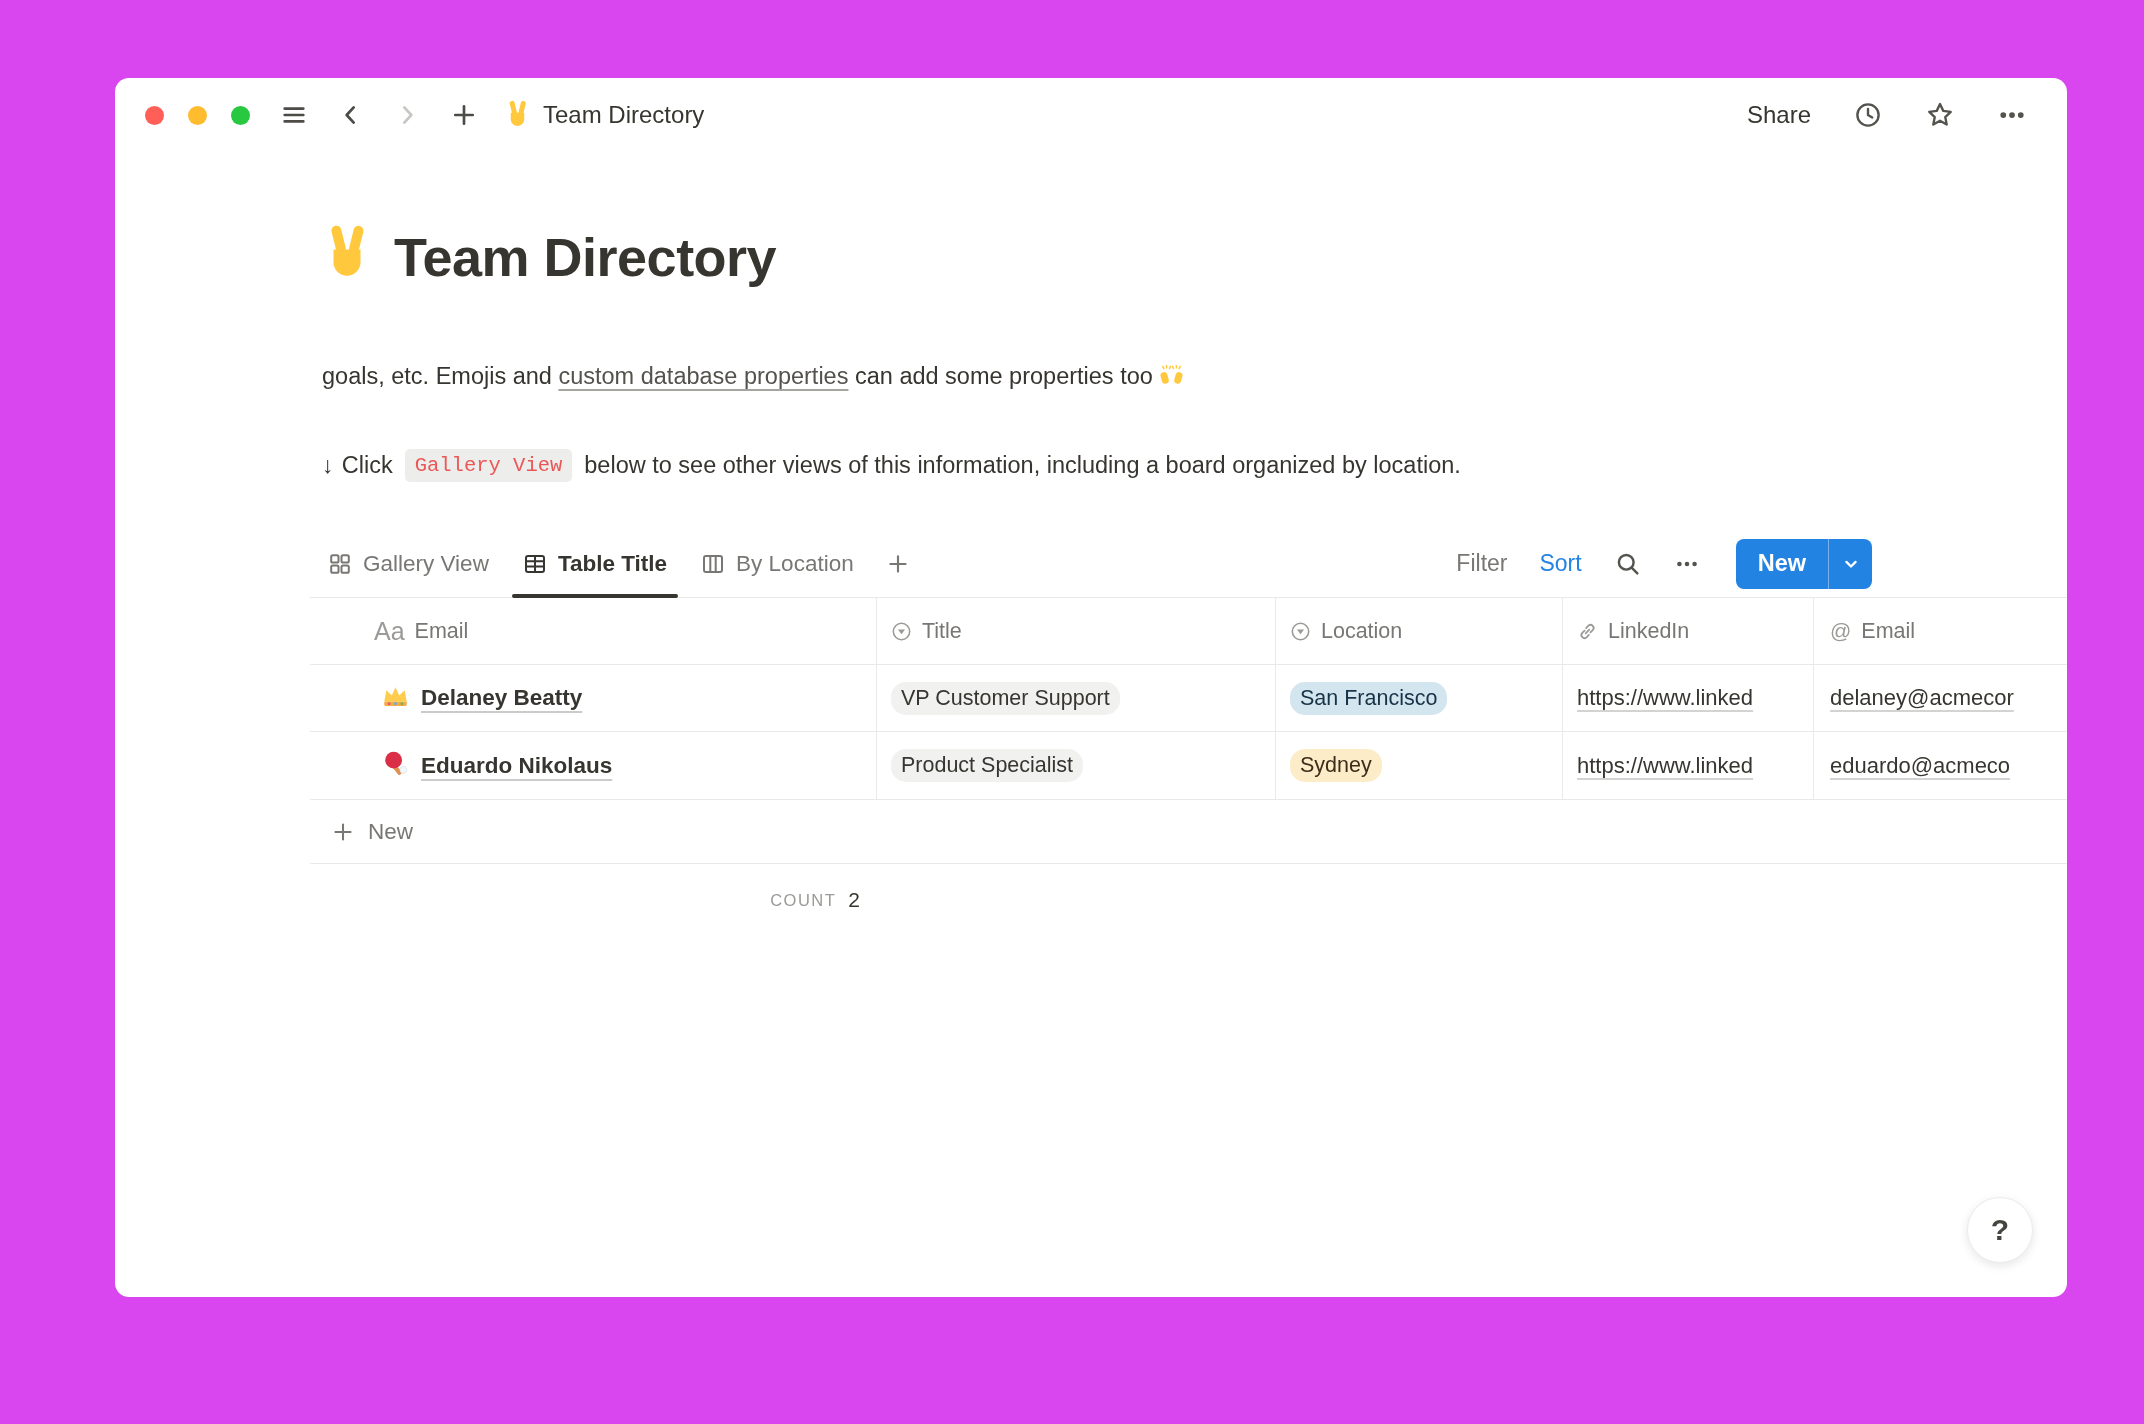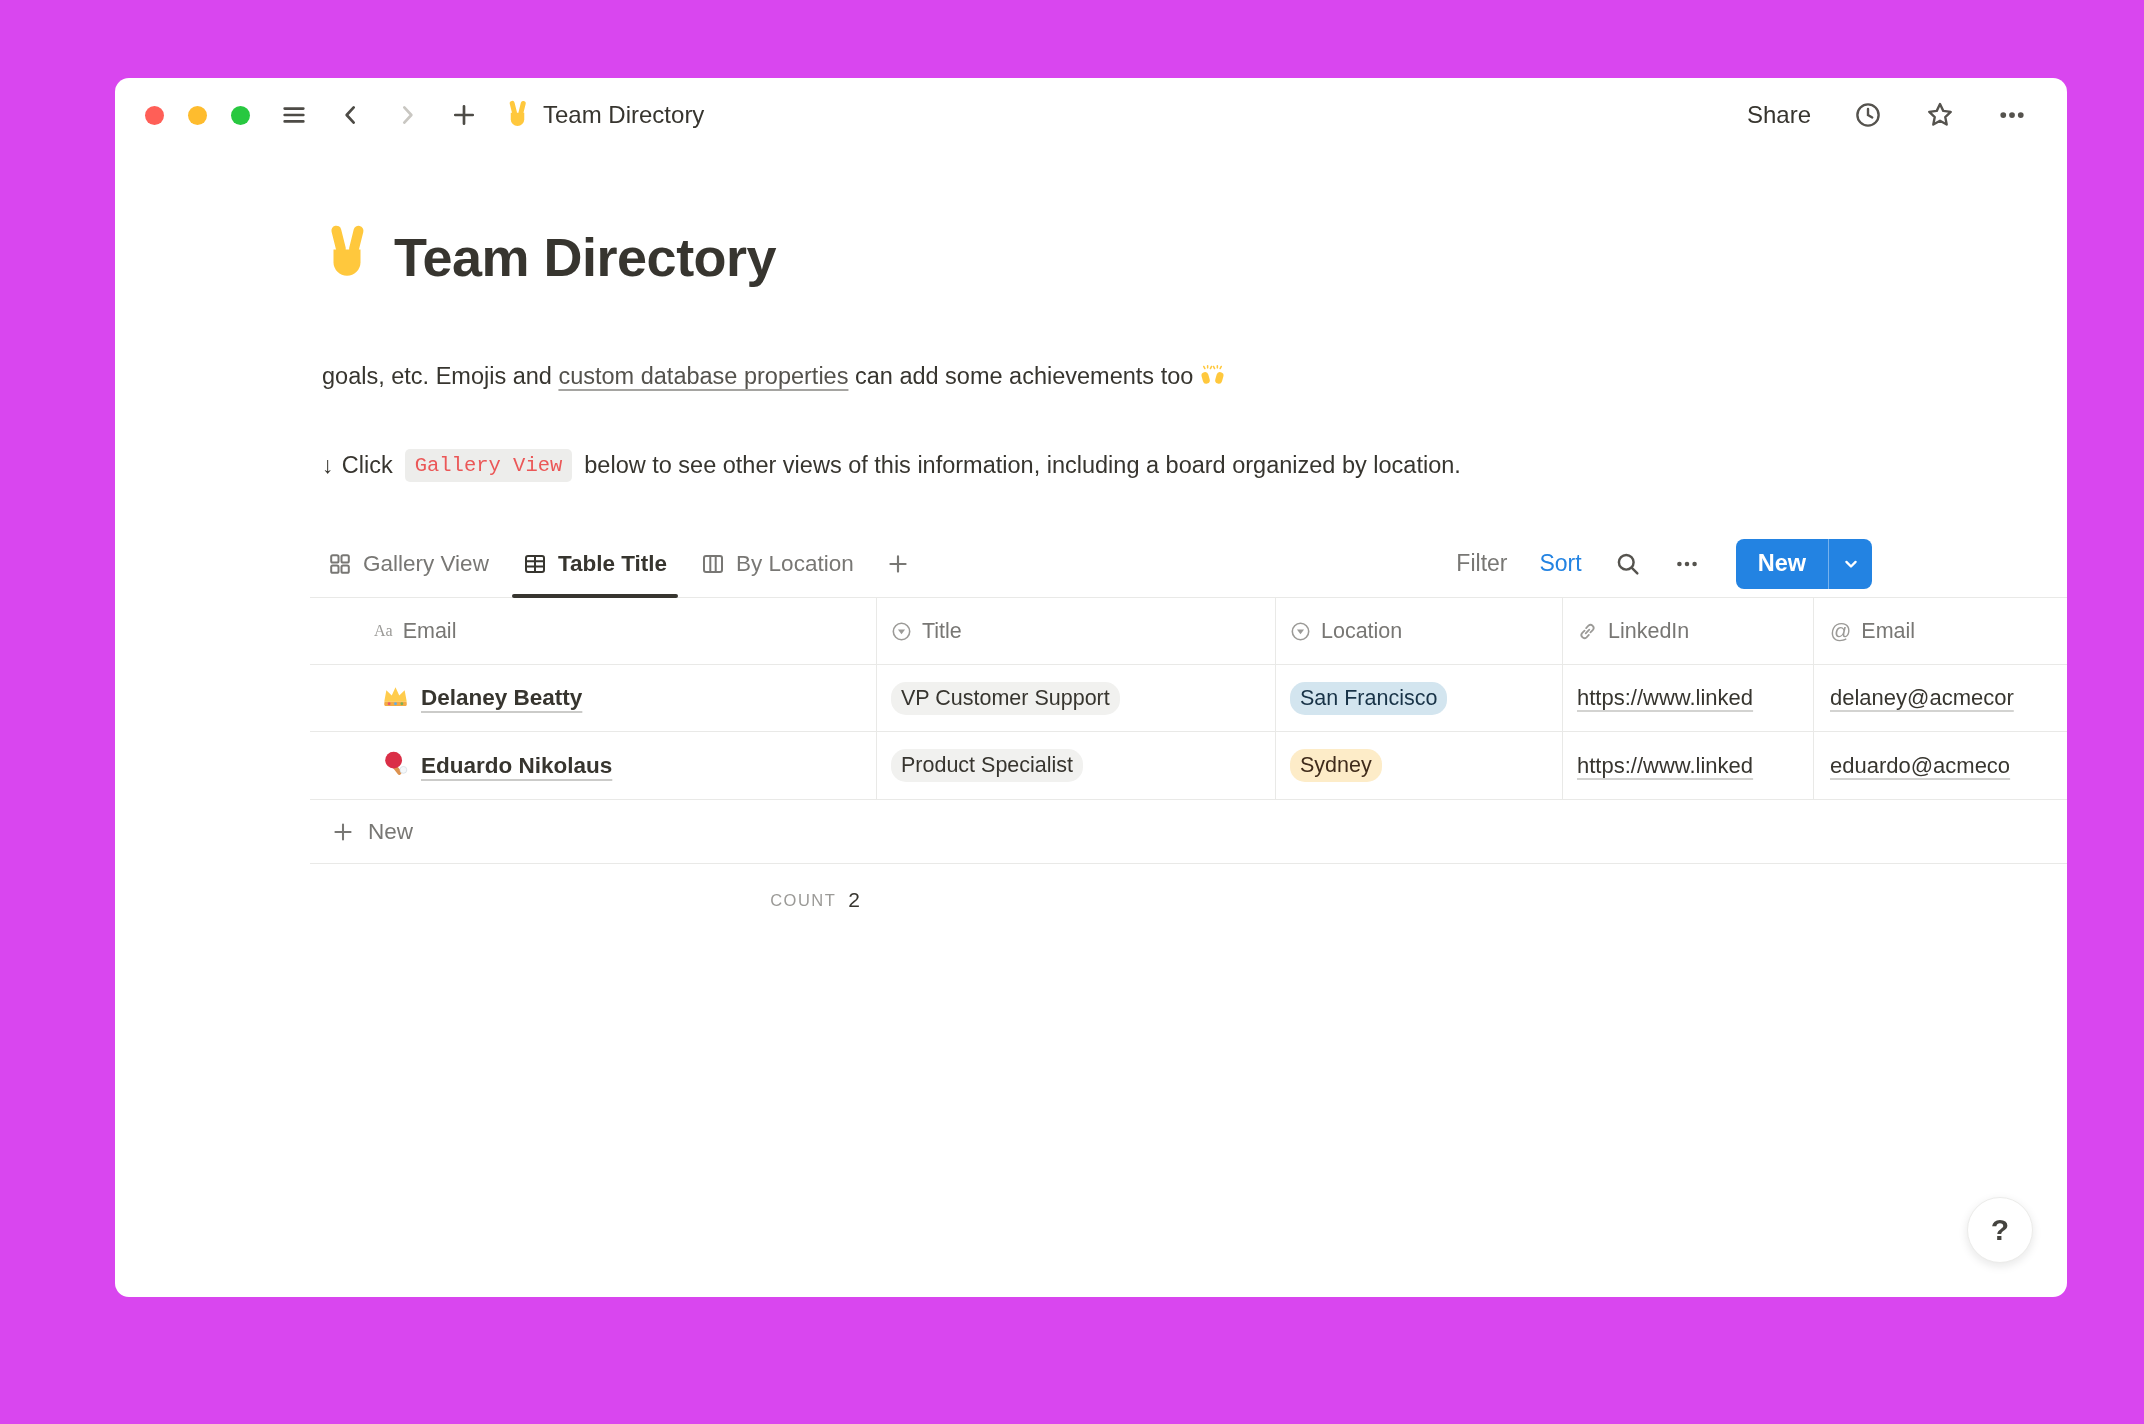--- a/index.html
+++ b/index.html
@@ -53,21 +53,21 @@
   .t-row { display:flex; border-bottom:1px solid #e9e9e7; align-items:stretch; }
   .t-header { height:67px; color:#787774; }
   .t-cell { display:flex; align-items:center; gap:10px; padding-left:14px; overflow:hidden; }
   .c-name { width:567px; padding-left:64px; border-right:1px solid #e9e9e7; }
   .c-title { width:399px; border-right:1px solid #e9e9e7; }
   .c-loc { width:287px; border-right:1px solid #e9e9e7; }
   .c-link { width:251px; border-right:1px solid #e9e9e7; }
   .c-mail { flex:1; padding-left:16px; }
   .t-header .t-cell { font-size:21.5px; }
   .prop-icon { color:#9b9a97; display:flex; align-items:center; }
-  .aa-glyph { font-size:16px; color:#9b9a97; letter-spacing:0;font-family:Liberation Serif, serif; }
+  .aa-glyph { font-size:25px; color:#9b9a97; letter-spacing:0; }
   .at-glyph { font-size:21px; color:#9b9a97; }
 
   .t-data { height:67px; }
   .t-data.r2 { height:68px; }
   .c-name.data { padding-left:72px; gap:12px; }
   .name-link { font-size:22.5px; font-weight:600; color:#37352f; white-space:nowrap; text-decoration:underline; text-decoration-color:rgba(55,53,47,.26); text-decoration-thickness:1.5px; text-underline-offset:6px; cursor:pointer; }
   .pill { font-size:21.5px; padding:4px 10px; border-radius:15px; white-space:nowrap; }
   .pill-gray { background:#f1f1ef; color:#37352f; }
   .pill-blue { background:#d3e5ef; color:#183347; }
   .pill-yellow { background:#fdecc8; color:#402c1b; }
@@ -163,21 +163,21 @@
             <g fill="#FFC83D">
               <rect x="9" y="1" width="6.6" height="19" rx="3.3" transform="rotate(-14 12 10)"></rect>
               <rect x="21" y="1" width="6.6" height="19" rx="3.3" transform="rotate(14 24 10)"></rect>
               <path d="M9 17h18v8.5a9 9 0 0 1-18 0z"></path>
             </g>
           </svg>
       </span>
       <span>Team Directory</span>
     </h1>
 
-    <p class="desc"><br><span>goals, etc. Emojis and </span><a>custom database properties</a><span> can add some achievements too </span><span class="inline-emoji"><svg width="25" height="25" viewBox="0 0 36 36">
+    <p class="desc"><br><span>goals, etc. Emojis and </span><a>custom database properties</a><span> can add some properties too </span><span class="inline-emoji"><svg width="25" height="25" viewBox="0 0 36 36">
             <g fill="#FFC83D">
               <rect x="3" y="13" width="10" height="17" rx="5" transform="rotate(-16 8 21)"></rect>
               <rect x="23" y="13" width="10" height="17" rx="5" transform="rotate(16 28 21)"></rect>
             </g>
             <g stroke="#FFC83D" stroke-width="2.2" stroke-linecap="round" fill="none">
               <path d="M7 8 5.4 5M11 7V3.8M15 8l1.6-3M21 8l-1.6-3M25 7V3.8M29 8l1.6-3"></path>
             </g>
           </svg></span></p>
 
     <p class="callout">

